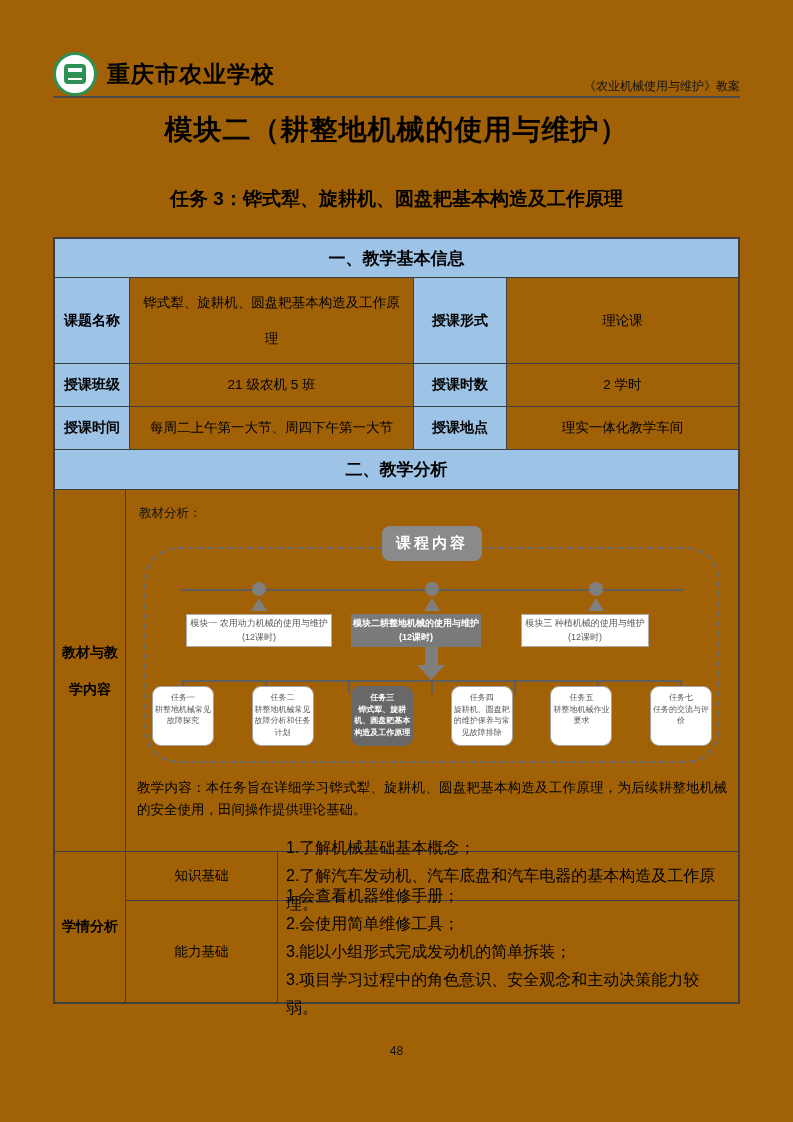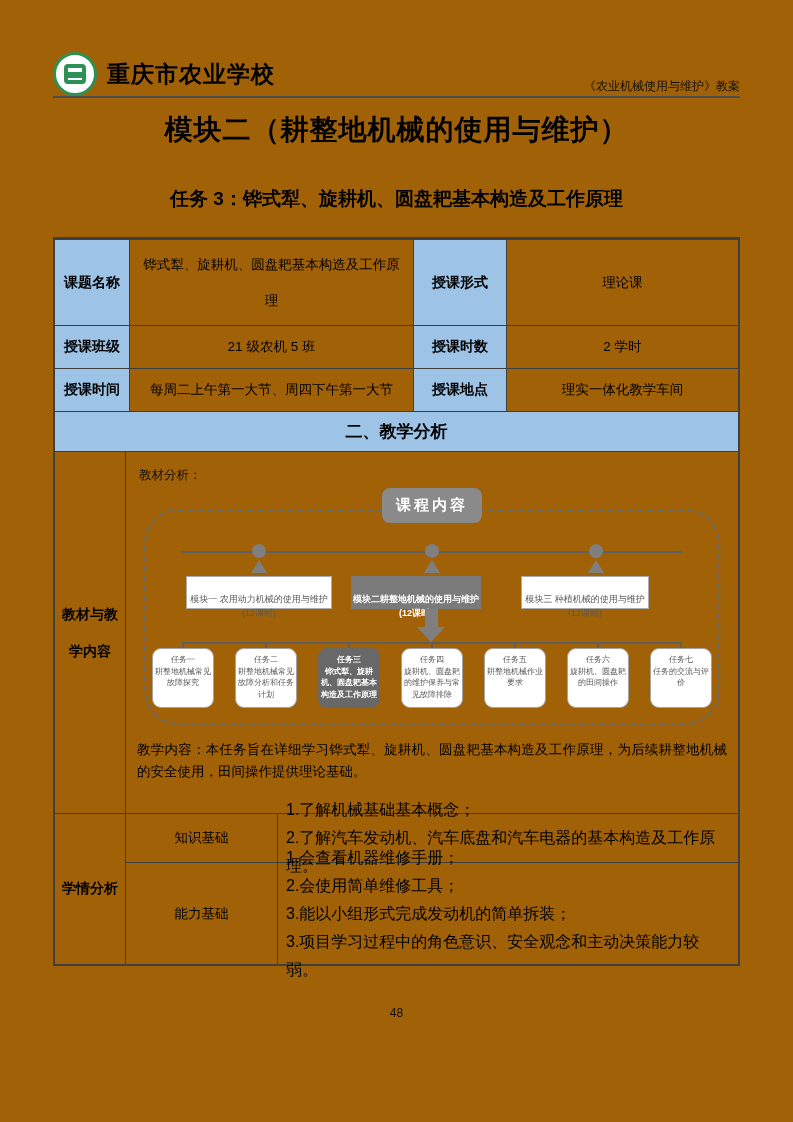--- a/index.html
+++ b/index.html
@@ -63,21 +63,21 @@
               border:2px dashed #6a6a6a; border-radius:34px; }
   .dg-title { position:absolute; left:50%; top:0; transform:translateX(-50%); z-index:2;
               background:#8a8a8a; color:#fff; font-weight:bold; font-size:15px; letter-spacing:3px;
               padding:8px 14px; border-radius:8px; }
   .dg-line { position:absolute; top:63px; left:42px; right:42px; height:2px; background:#5e5e5e; }
   .dg-dot { position:absolute; top:56px; width:14px; height:14px; border-radius:50%; background:#7f7f7f; }
   .dg-tri { position:absolute; top:72px; width:0; height:0;
             border-left:8px solid transparent; border-right:8px solid transparent;
             border-bottom:13px solid #7f7f7f; }
   .mod-box { position:absolute; top:88px; height:33px; background:#fff; border:1px solid #ababab;
-             color:#595959; font-size:9px; line-height:1.5; text-align:center; padding-top:16px; }
+             color:#595959; font-size:9px; line-height:1.5; text-align:center; padding-top:2px; }
   .mod-box.hl { background:#7a7a7a; color:#fff; border-color:#7a7a7a; font-weight:bold; }
   .dg-shaft { position:absolute; left:286px; top:121px; width:13px; height:19px; background:#7f7f7f; }
   .dg-head { position:absolute; left:278px; top:139px; width:0; height:0;
              border-left:14px solid transparent; border-right:14px solid transparent;
              border-top:15px solid #7f7f7f; }
   .dg-branch { position:absolute; top:154px; left:44px; width:499px; height:2px; background:#5e5e5e; }
   .dg-stub { position:absolute; top:154px; width:2px; height:14px; background:#5e5e5e; }
   .task-row { position:absolute; top:160px; left:13px; right:13px; display:flex; justify-content:space-between; }
   .task-box { width:62px; min-height:60px; border:1.5px solid #a3a3a3; border-radius:9px; background:#fff;
               color:#595959; font-size:8px; line-height:1.4; text-align:center; padding:5px 2px 3px 2px; }
@@ -99,20 +99,21 @@
       <div class="school">重庆市农业学校</div>
     </div>
     <div class="course-label">《农业机械使用与维护》教案</div>
   </div>
 
   <div class="module-title">模块二（耕整地机械的使用与维护）</div>
   <div class="task-title">任务 3：铧式犁、旋耕机、圆盘耙基本构造及工作原理</div>
 
   <div class="tbl">
 
+    <div class="sec-hdr">一、教学基本信息</div>
 
     <div class="row r4 h87">
       <div class="cell lbl">课题名称</div>
       <div class="cell val tall">铧式犁、旋耕机、圆盘耙基本构造及工作原理</div>
       <div class="cell lbl">授课形式</div>
       <div class="cell val">理论课</div>
     </div>
 
     <div class="row r4 h43">
       <div class="cell lbl">授课班级</div>
@@ -188,24 +189,20 @@
             </div>
             <div class="task-box">
               <div class="tt">任务四</div>
               <div>旋耕机、圆盘耙的维护保养与常见故障排除</div>
             </div>
             <div class="task-box">
               <div class="tt">任务五</div>
               <div>耕整地机械作业要求</div>
             </div>
             <div class="task-box">
-              <div class="tt">任务六</div>
-              <div>旋耕机、圆盘耙的田间操作</div>
-            </div>
-            <div class="task-box">
               <div class="tt">任务七</div>
               <div>任务的交流与评价</div>
             </div>
           </div>
         </div>
 
         <div class="mat-content">教学内容：本任务旨在详细学习铧式犁、旋耕机、圆盘耙基本构造及工作原理，为后续耕整地机械的安全使用，田间操作提供理论基础。</div>
       </div>
     </div>
 

